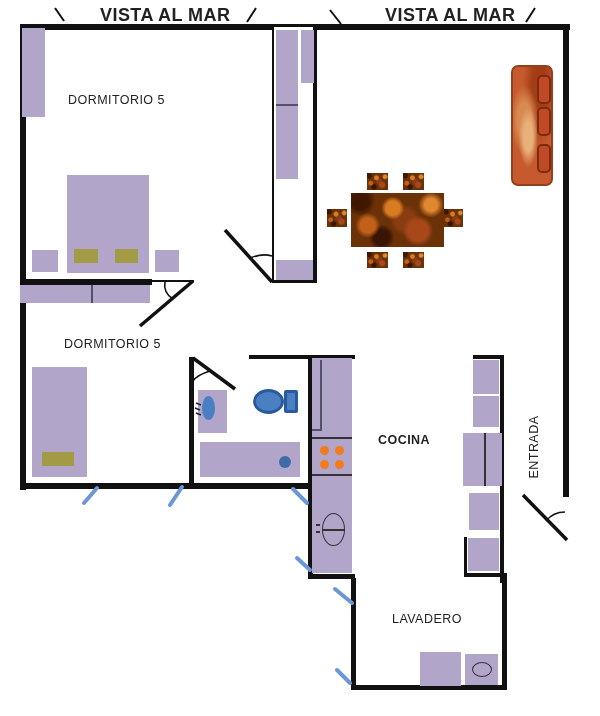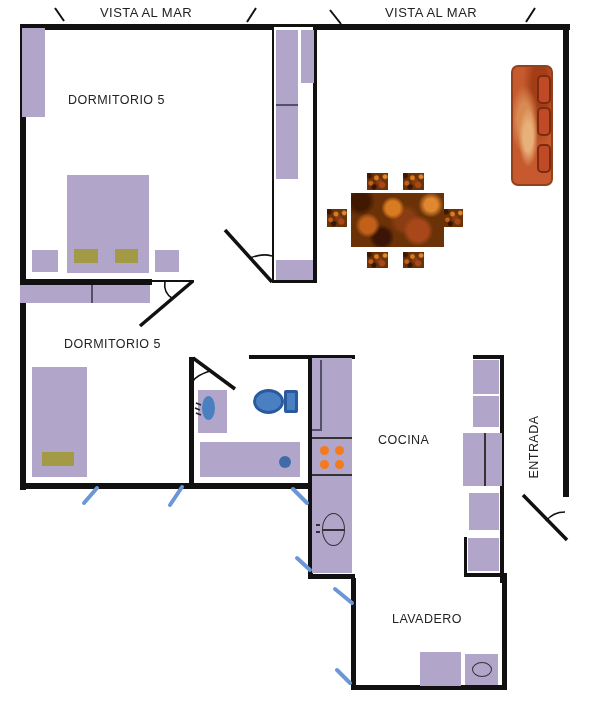--- a/index.html
+++ b/index.html
@@ -3,21 +3,21 @@
 <meta charset="utf-8">
 <style>
   html,body{margin:0;padding:0;background:#fff;}
   #plan{position:relative;width:600px;height:716px;background:#fff;overflow:hidden;
         font-family:"Liberation Sans",sans-serif;}
   .w{position:absolute;background:var(--wall,#111);}
   .f{position:absolute;background:var(--furniture,#b1a6c9);}
   .p{position:absolute;background:var(--pillow,#a29a45);}
   .dv{position:absolute;background:#55506a;}
   .lbl{position:absolute;font-size:12.5px;color:#222;letter-spacing:.45px;white-space:nowrap;}
-  .lbl.big{font-size:13px;}
+  .lbl.big{font-size:18px;font-weight:bold;}
   .rot{transform:rotate(-90deg);transform-origin:center;text-align:center;}
   svg.overlay{position:absolute;left:0;top:0;pointer-events:none;}
   .colbox{position:absolute;left:272px;top:27px;width:45px;height:256px;background:#fff;
           border-left:2px solid var(--wall);border-right:4px solid var(--wall);
           border-bottom:3px solid var(--wall);box-sizing:border-box;}
   .sofa{position:absolute;left:511px;top:65px;width:42px;height:121px;border-radius:7px;
         border:2px solid #93401c;box-sizing:border-box;
         background:radial-gradient(ellipse at 40% 60%,#e8b07a 0 14%,rgba(232,176,122,0) 30%),
                    radial-gradient(ellipse at 30% 45%,#d98a52 0 18%,rgba(217,138,82,0) 38%),
                    radial-gradient(ellipse at 70% 20%,#a33d16 0 20%,rgba(163,61,22,0) 45%),
@@ -152,17 +152,17 @@
       <path d="M297,558 L310,570"></path>
       <path d="M335,589 L352,603"></path>
       <path d="M337,670 L350,683"></path>
     </g>
   </svg>
 
   <div class="lbl big" style="left:100px;top:5px;">VISTA AL MAR</div>
   <div class="lbl big" style="left:385px;top:5px;">VISTA AL MAR</div>
   <div class="lbl" style="left:68px;top:93px;">DORMITORIO 5</div>
   <div class="lbl" style="left:64px;top:337px;">DORMITORIO 5</div>
-  <div class="lbl" style="left:378px;top:433px;">COCINA</div>
+  <div class="lbl" style="left:378px;top:433px;font-weight:bold;">COCINA</div>
   <div class="lbl rot" style="left:500px;top:440px;width:68px;">ENTRADA</div>
   <div class="lbl" style="left:392px;top:612px;text-align:right;">LAVADERO</div>
 
 </div>
 
 </body></html>

